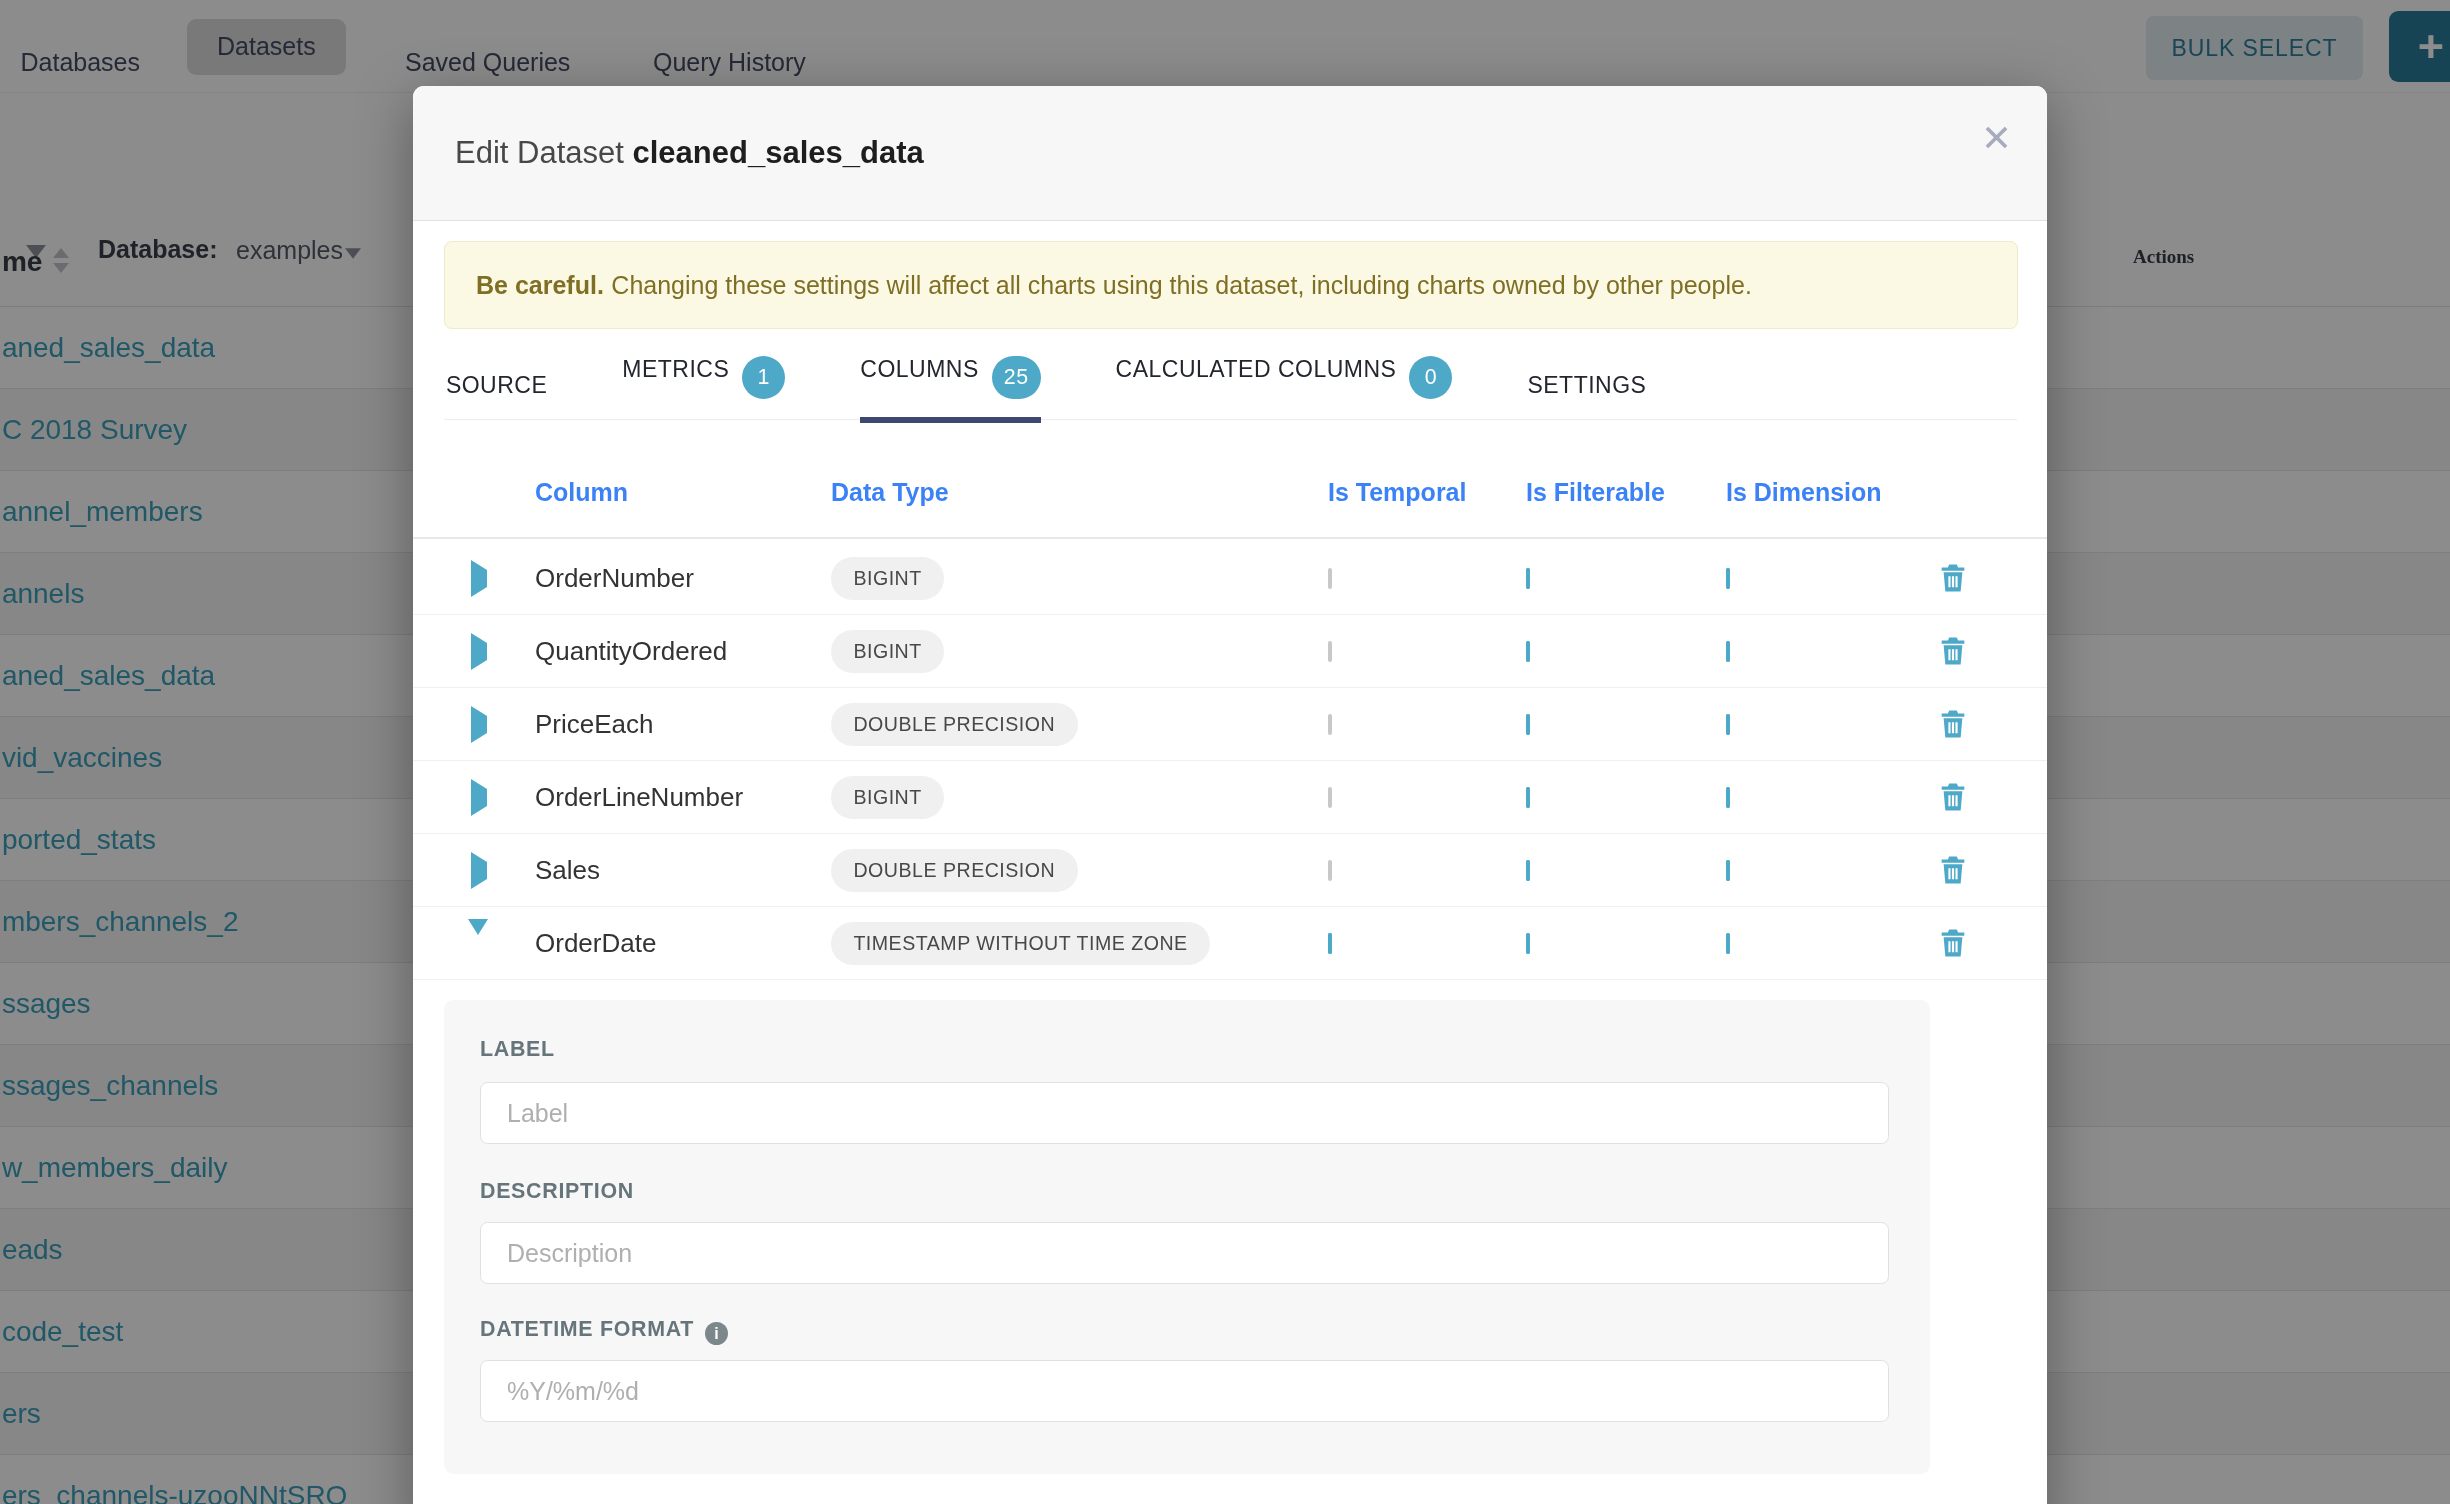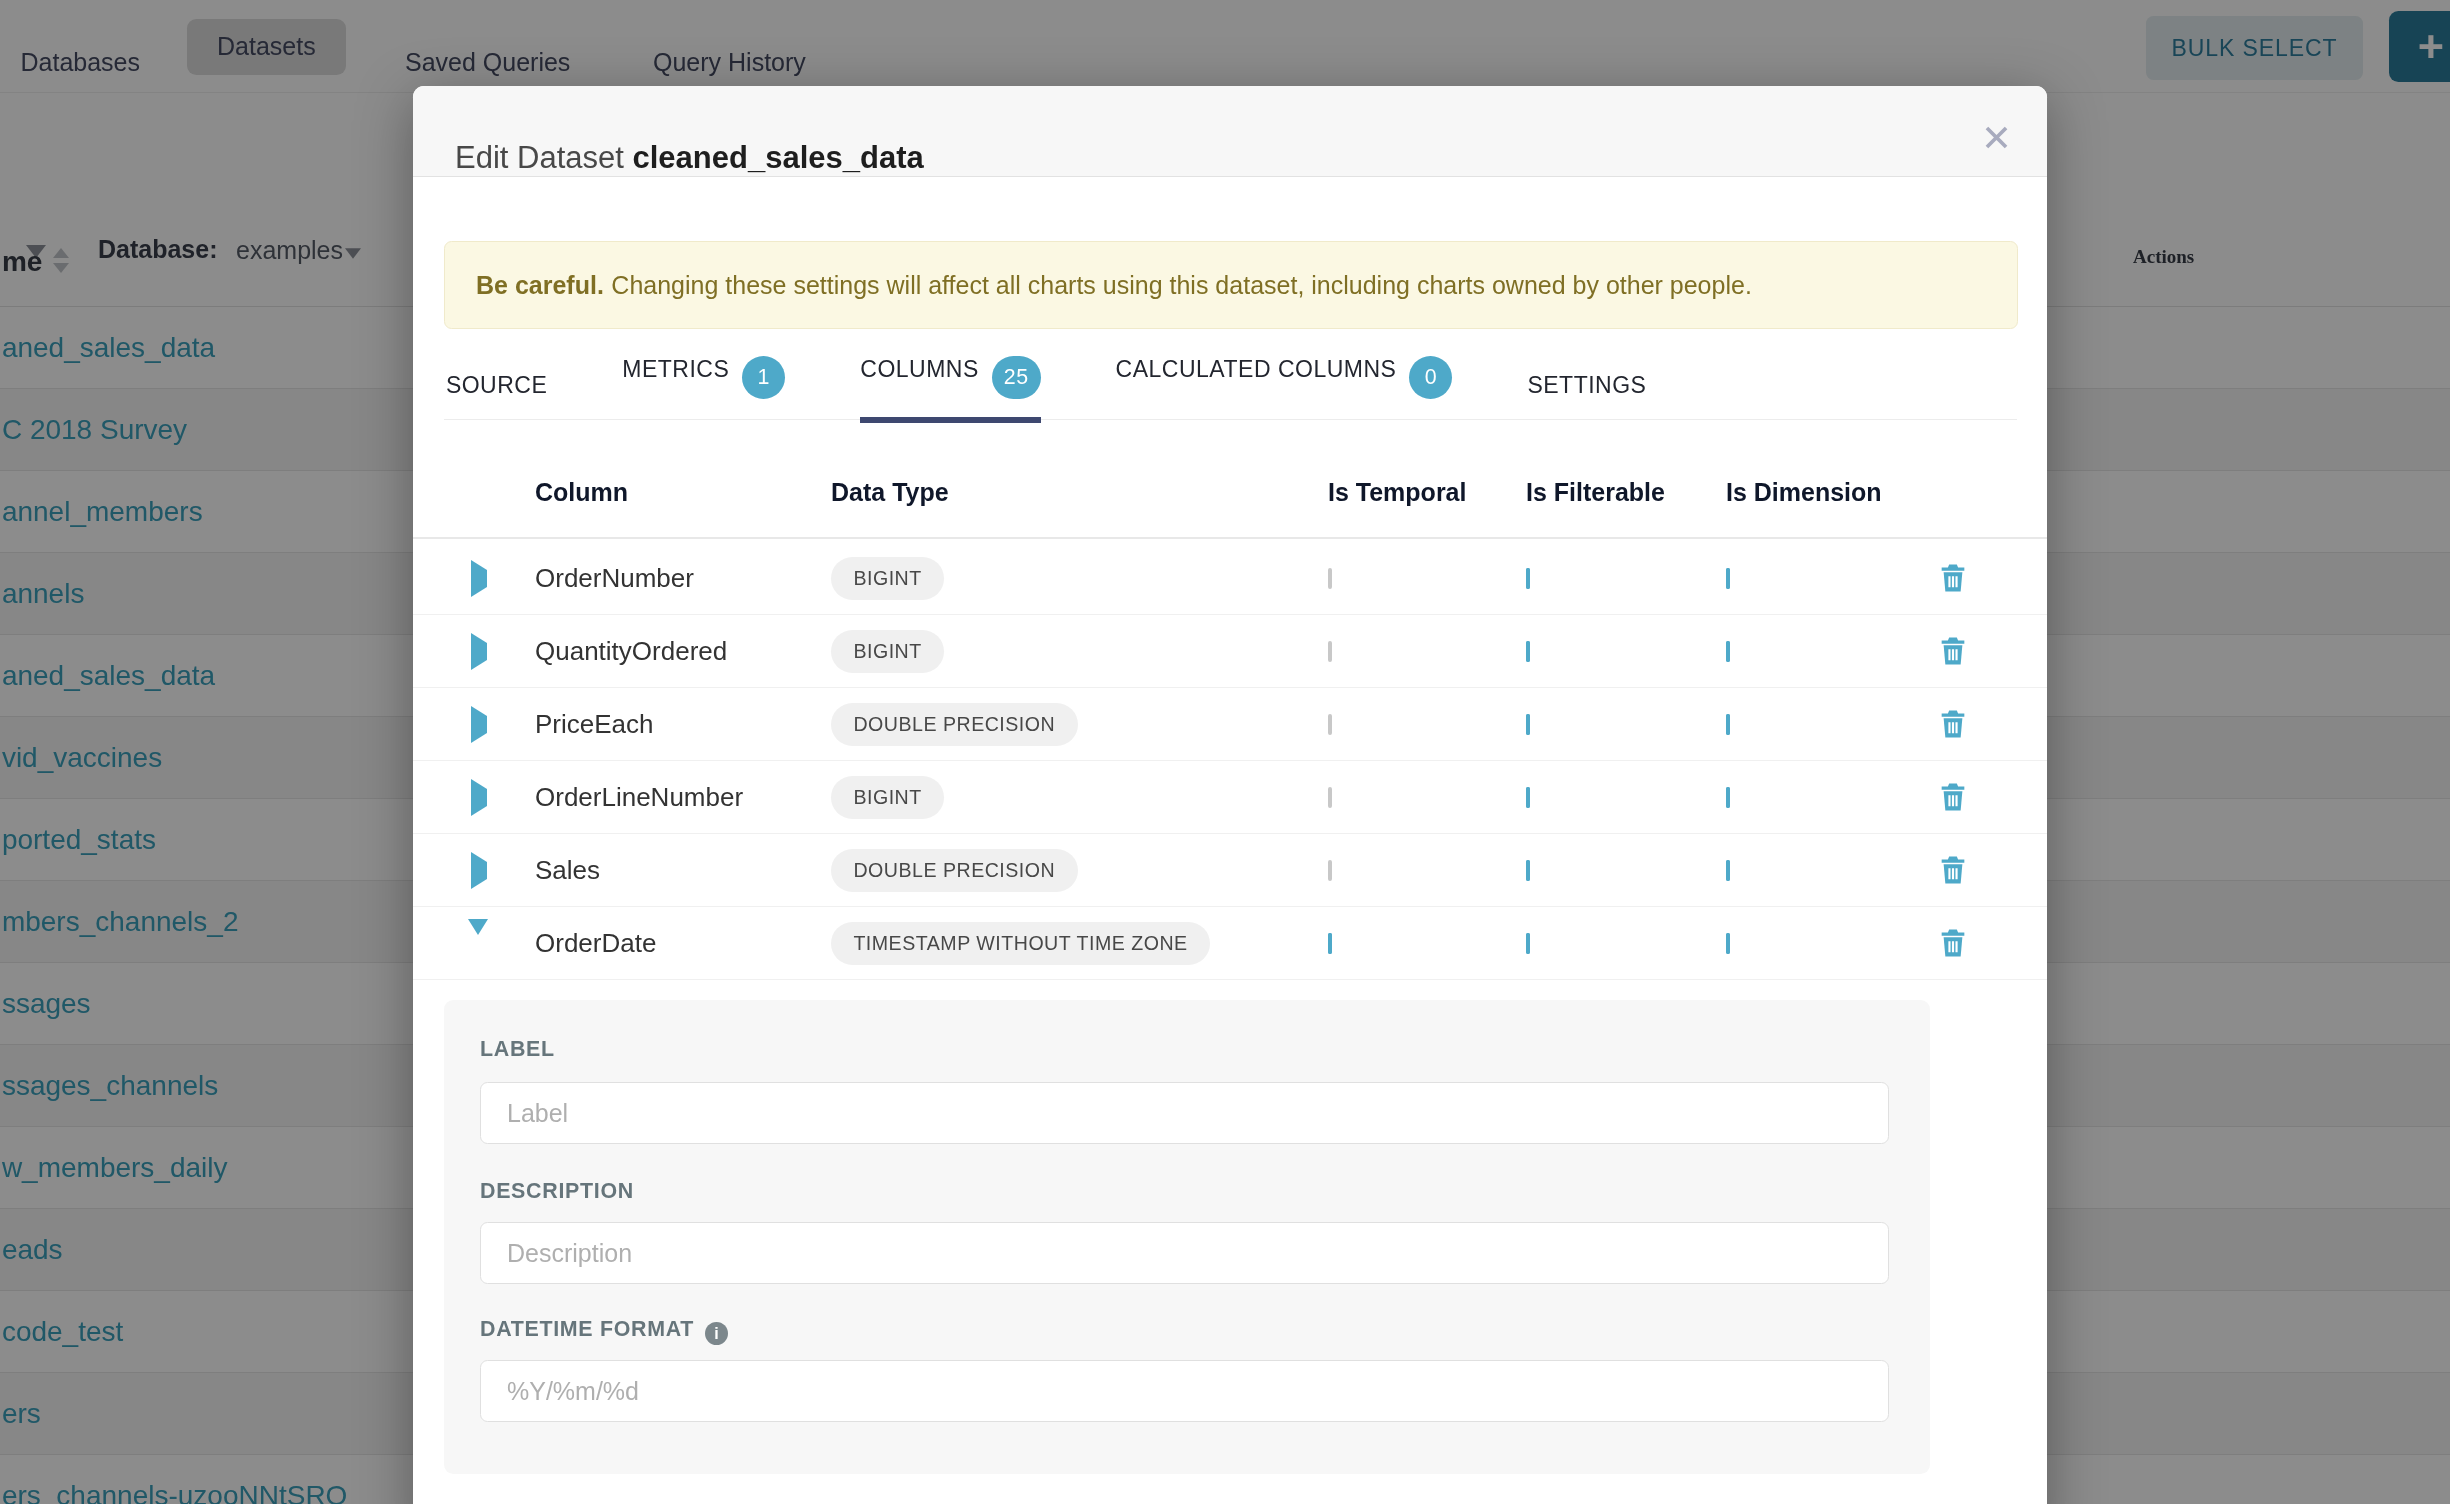--- a/index.html
+++ b/index.html
@@ -38,43 +38,43 @@
   .bg-row{position:relative;height:82px;border-bottom:1.9px solid #E6E6E6;background:#fff;display:flex;align-items:center;}
   .bg-row.alt{background:#F6F6F6;}
   .bg-link{font-size:28px;color:var(--link);padding-left:1.9px;cursor:pointer;white-space:nowrap;}
 
   
   .overlay{position:absolute;inset:0;background:rgba(0,0,0,0.45);z-index:5;}
 
   
   .modal{position:absolute;left:413px;top:86px;width:1634px;height:1454px;background:#fff;z-index:10;
          border-radius:11.2px 11.2px 0 0;box-shadow:0 13px 56px rgba(0,0,0,.35);}
-  .modal-header{position:absolute;left:0;top:0;width:100%;height:91px;background:#F7F7F7;
-                border-bottom:1.9px solid #E2E2E2;border-radius:11.2px 11.2px 0 0;display:flex;align-items:flex-end;}
+  .modal-header{position:absolute;left:0;top:0;width:100%;height:135px;background:#F7F7F7;
+                border-bottom:1.9px solid #E2E2E2;border-radius:11.2px 11.2px 0 0;display:flex;align-items:center;}
   .modal-title{margin-left:42px;font-size:31px;color:#484848;}
   .modal-title b{color:#1E1E1E;font-weight:bold;}
   .modal-close{position:absolute;right:35px;top:34px;font-size:37px;color:#A8ABBE;font-weight:300;cursor:pointer;line-height:1;}
 
   .banner{position:absolute;left:31px;top:155px;width:1574px;height:88px;background:var(--banner-bg);
           border:0.9px solid #F0EACB;border-radius:7.5px;display:flex;align-items:center;padding-left:31px;
           font-size:25px;color:var(--banner-text);}
   .banner b{font-weight:bold;margin-right:7.5px;}
 
   .tabs-row{position:absolute;left:31px;top:266px;width:1573px;height:68px;display:flex;align-items:flex-end;
             gap:75px;border-bottom:1.9px solid #ECECEC;padding-left:1.9px;}
   .tab{display:flex;align-items:flex-start;gap:13px;padding-bottom:18.6px;border-bottom:6.5px solid transparent;
        margin-bottom:-4.2px;font-size:23px;font-weight:500;letter-spacing:0.5px;color:#23262F;cursor:pointer;}
   .tab.active{border-bottom-color:var(--underline);}
   .tab-badge{min-width:43px;height:43px;border-radius:21.4px;background:var(--accent);color:#fff;font-size:21.4px;
              display:flex;align-items:center;justify-content:center;padding:0 12px;}
 
   .cols-grid{display:grid;grid-template-columns:89px 296px 497px 198px 200px 197px 1fr;align-items:center;
              padding-left:33px;padding-right:31px;}
   .cols-header{position:absolute;left:0;top:362px;width:100%;height:91px;border-bottom:2.8px solid #E8E8E8;}
-  .cols-header .th{font-size:25px;font-weight:bold;color:#0f172a;}
+  .cols-header .th{font-size:25px;font-weight:bold;color:#3b82f6;}
   .col-rows{position:absolute;left:0;top:456px;width:100%;}
   .col-row{height:73px;border-bottom:1.9px solid #F0F0F0;}
   .caret-right{width:0;height:0;border-top:10.3px solid transparent;border-bottom:10.3px solid transparent;
                border-left:16px solid var(--accent);margin-left:25px;cursor:pointer;}
   .caret-exp{width:0;height:0;border-left:10.3px solid transparent;border-right:10.3px solid transparent;
              border-top:16px solid var(--accent);margin-left:22.4px;cursor:pointer;}
   .col-name{font-size:26px;color:#333;}
   .type-pill{display:inline-block;background:#F0F0F0;border-radius:22.4px;height:43px;line-height:43px;
              padding:0 22.4px;font-size:19.6px;letter-spacing:0.5px;color:#484848;white-space:nowrap;}
   .cb{width:37px;height:37px;border-radius:6.5px;border:2.8px solid #C8C8C8;background:#fff;position:relative;cursor:pointer;}

